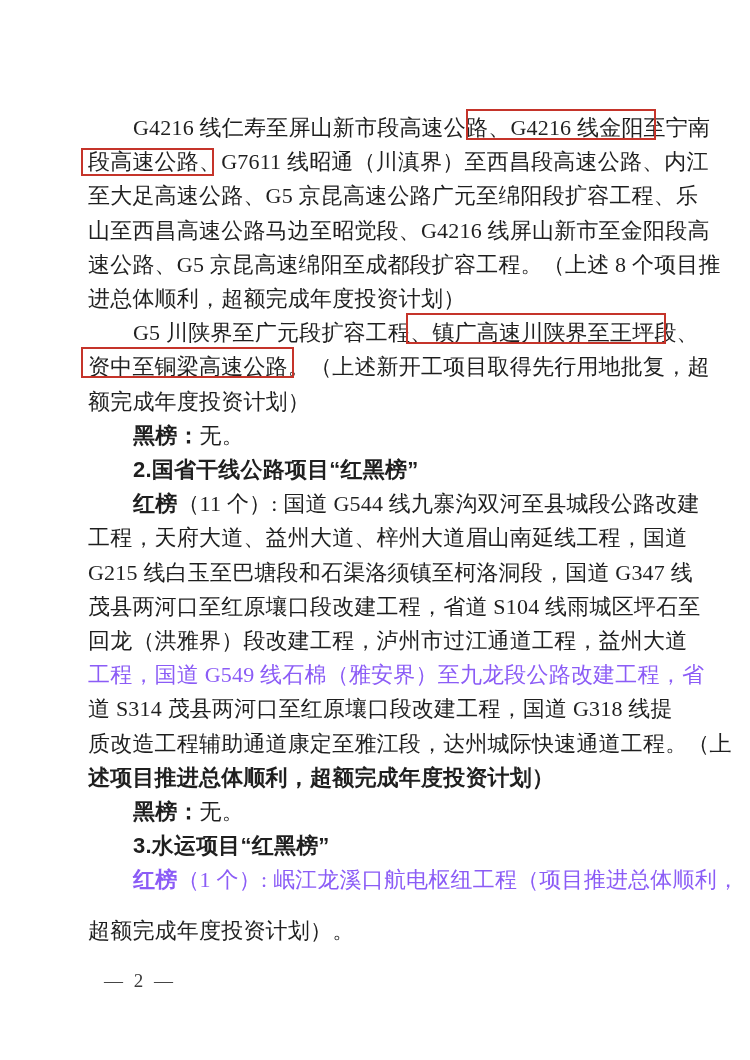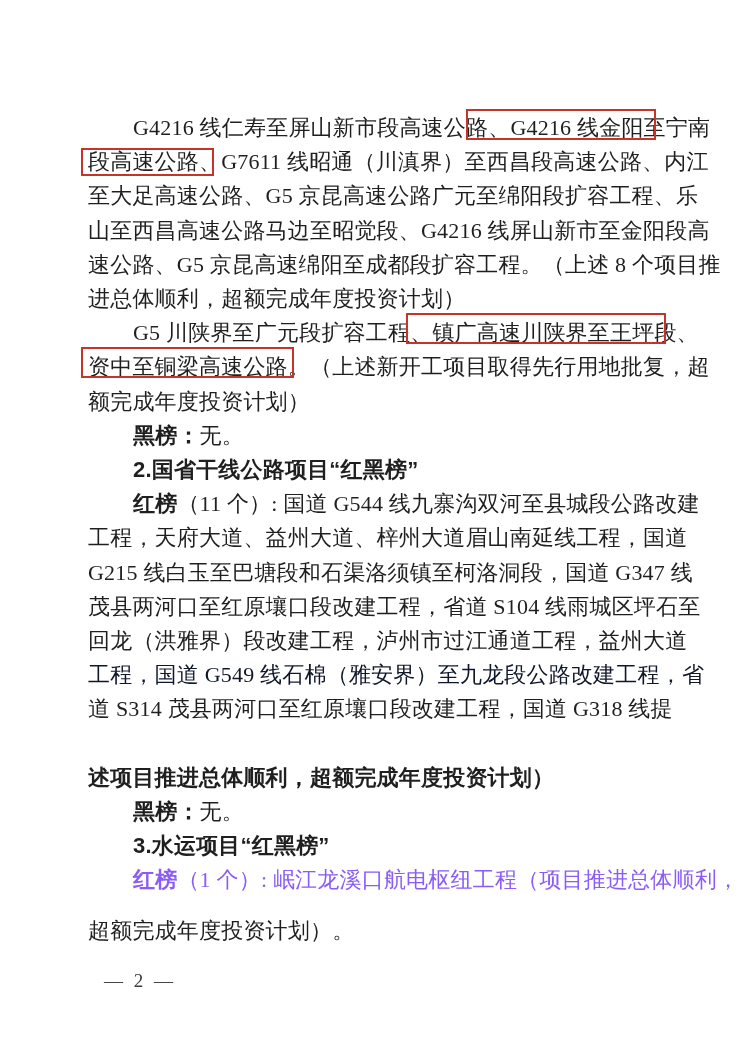--- a/index.html
+++ b/index.html
@@ -58,22 +58,23 @@
       <div class="doc-line indent" style="top: 320px; color: rgb(31, 31, 31);"><span>G5 川陕界至广元段扩容工程、镇广高速川陕界至王坪段、</span></div>
       <div class="doc-line" style="top: 354px; color: rgb(31, 31, 31);"><span>资中至铜梁高速公路。（上述新开工项目取得先行用地批复，超</span></div>
       <div class="doc-line" style="top: 389px; color: rgb(31, 31, 31);"><span>额完成年度投资计划）</span></div>
       <div class="doc-line indent" style="top: 423px; color: rgb(31, 31, 31);"><span class="bold">黑榜：</span><span>无。</span></div>
       <div class="doc-line indent" style="top: 457px; color: rgb(31, 31, 31);"><span class="bold">2.国省干线公路项目“红黑榜”</span></div>
       <div class="doc-line indent" style="top: 491px; color: rgb(31, 31, 31);"><span class="bold">红榜</span><span>（11 个）: 国道 G544 线九寨沟双河至县城段公路改建</span></div>
       <div class="doc-line" style="top: 525px; color: rgb(31, 31, 31);"><span>工程，天府大道、益州大道、梓州大道眉山南延线工程，国道</span></div>
       <div class="doc-line" style="top: 560px; color: rgb(31, 31, 31);"><span>G215 线白玉至巴塘段和石渠洛须镇至柯洛洞段，国道 G347 线</span></div>
       <div class="doc-line" style="top: 594px; color: rgb(31, 31, 31);"><span>茂县两河口至红原壤口段改建工程，省道 S104 线雨城区坪石至</span></div>
       <div class="doc-line" style="top: 628px; color: rgb(31, 31, 31);"><span>回龙（洪雅界）段改建工程，泸州市过江通道工程，益州大道</span></div>
-      <div class="doc-line" style="top: 662px; color: #0f172a;"><span>工程，国道 G549 线石棉（雅安界）至九龙段公路改建工程，省</span></div>
+      <div class="doc-line" style="top: 662px; color: #8b5cf6;"><span>工程，国道 G549 线石棉（雅安界）至九龙段公路改建工程，省</span></div>
       <div class="doc-line" style="top: 696px; color: rgb(31, 31, 31);"><span>道 S314 茂县两河口至红原壤口段改建工程，国道 G318 线提</span></div>
+      <div class="doc-line" style="top: 731px; color: rgb(31, 31, 31);"><span>质改造工程辅助通道康定至雅江段，达州城际快速通道工程。（上</span></div>
       <div class="doc-line" style="top: 765px; color: rgb(31, 31, 31); font-weight: bold;"><span>述项目推进总体顺利，超额完成年度投资计划）</span></div>
       <div class="doc-line indent" style="top: 799px; color: rgb(31, 31, 31);"><span class="bold">黑榜：</span><span>无。</span></div>
       <div class="doc-line indent" style="top: 833px; color: rgb(31, 31, 31);"><span class="bold">3.水运项目“红黑榜”</span></div>
       <div class="doc-line indent" style="top: 867px; color: #8b5cf6;"><span class="bold">红榜</span><span>（1 个）: 岷江龙溪口航电枢纽工程（项目推进总体顺利，</span></div>
       <div class="doc-line" style="top: 918px; color: rgb(31, 31, 31);"><span>超额完成年度投资计划）。</span></div>
     </div>
 
   <div class="red-box" style="left: 466px; top: 109px; width: 190px; height: 31px; border-color: rgb(197, 52, 42);" title="G4216 线金阳至宁南"></div>
   <div class="red-box" style="left: 81px; top: 148px; width: 133px; height: 28px; border-color: rgb(197, 52, 42);" title="段高速公路、"></div>
   <div class="red-box" style="left: 406px; top: 313px; width: 260px; height: 31px; border-color: rgb(197, 52, 42);" title="镇广高速川陕界至王坪段、"></div>

